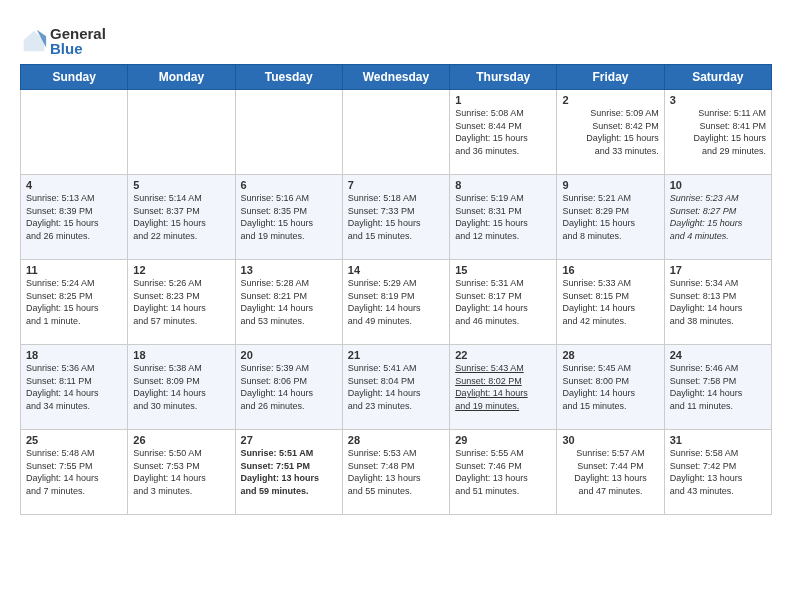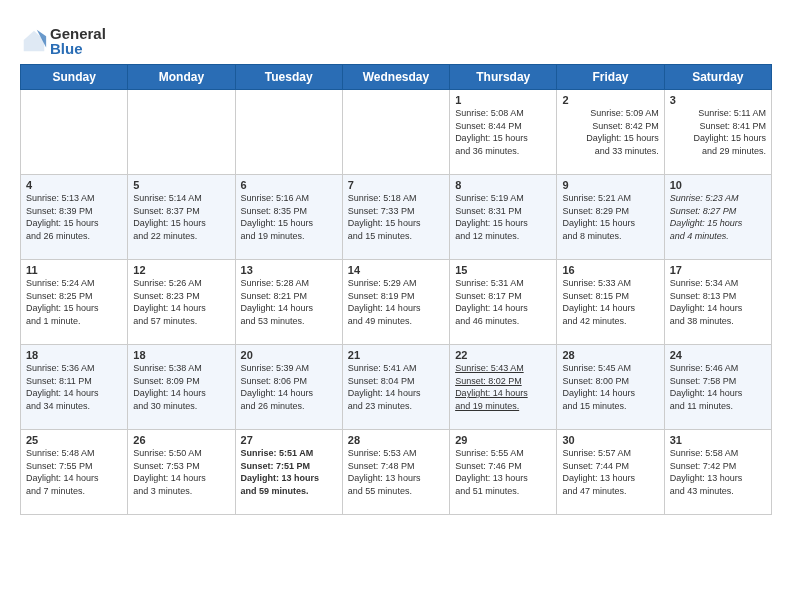--- a/index.html
+++ b/index.html
@@ -344,21 +344,21 @@
           </td>
           <td>
             <span class="day-number">29</span>
             <div class="day-info" style="white-space: pre-line;">Sunrise: 5:55 AM
 Sunset: 7:46 PM
 Daylight: 13 hours
 and 51 minutes.</div>
           </td>
           <td>
             <span class="day-number">30</span>
-            <div class="day-info" style="white-space: pre-line;">Sunrise: 5:57 AM
+            <div class="day-info" style="white-space: pre-line; text-align: center;">Sunrise: 5:57 AM
 Sunset: 7:44 PM
 Daylight: 13 hours
 and 47 minutes.</div>
           </td>
           <td>
             <span class="day-number">31</span>
             <div class="day-info" style="white-space: pre-line;">Sunrise: 5:58 AM
 Sunset: 7:42 PM
 Daylight: 13 hours
 and 43 minutes.</div>

